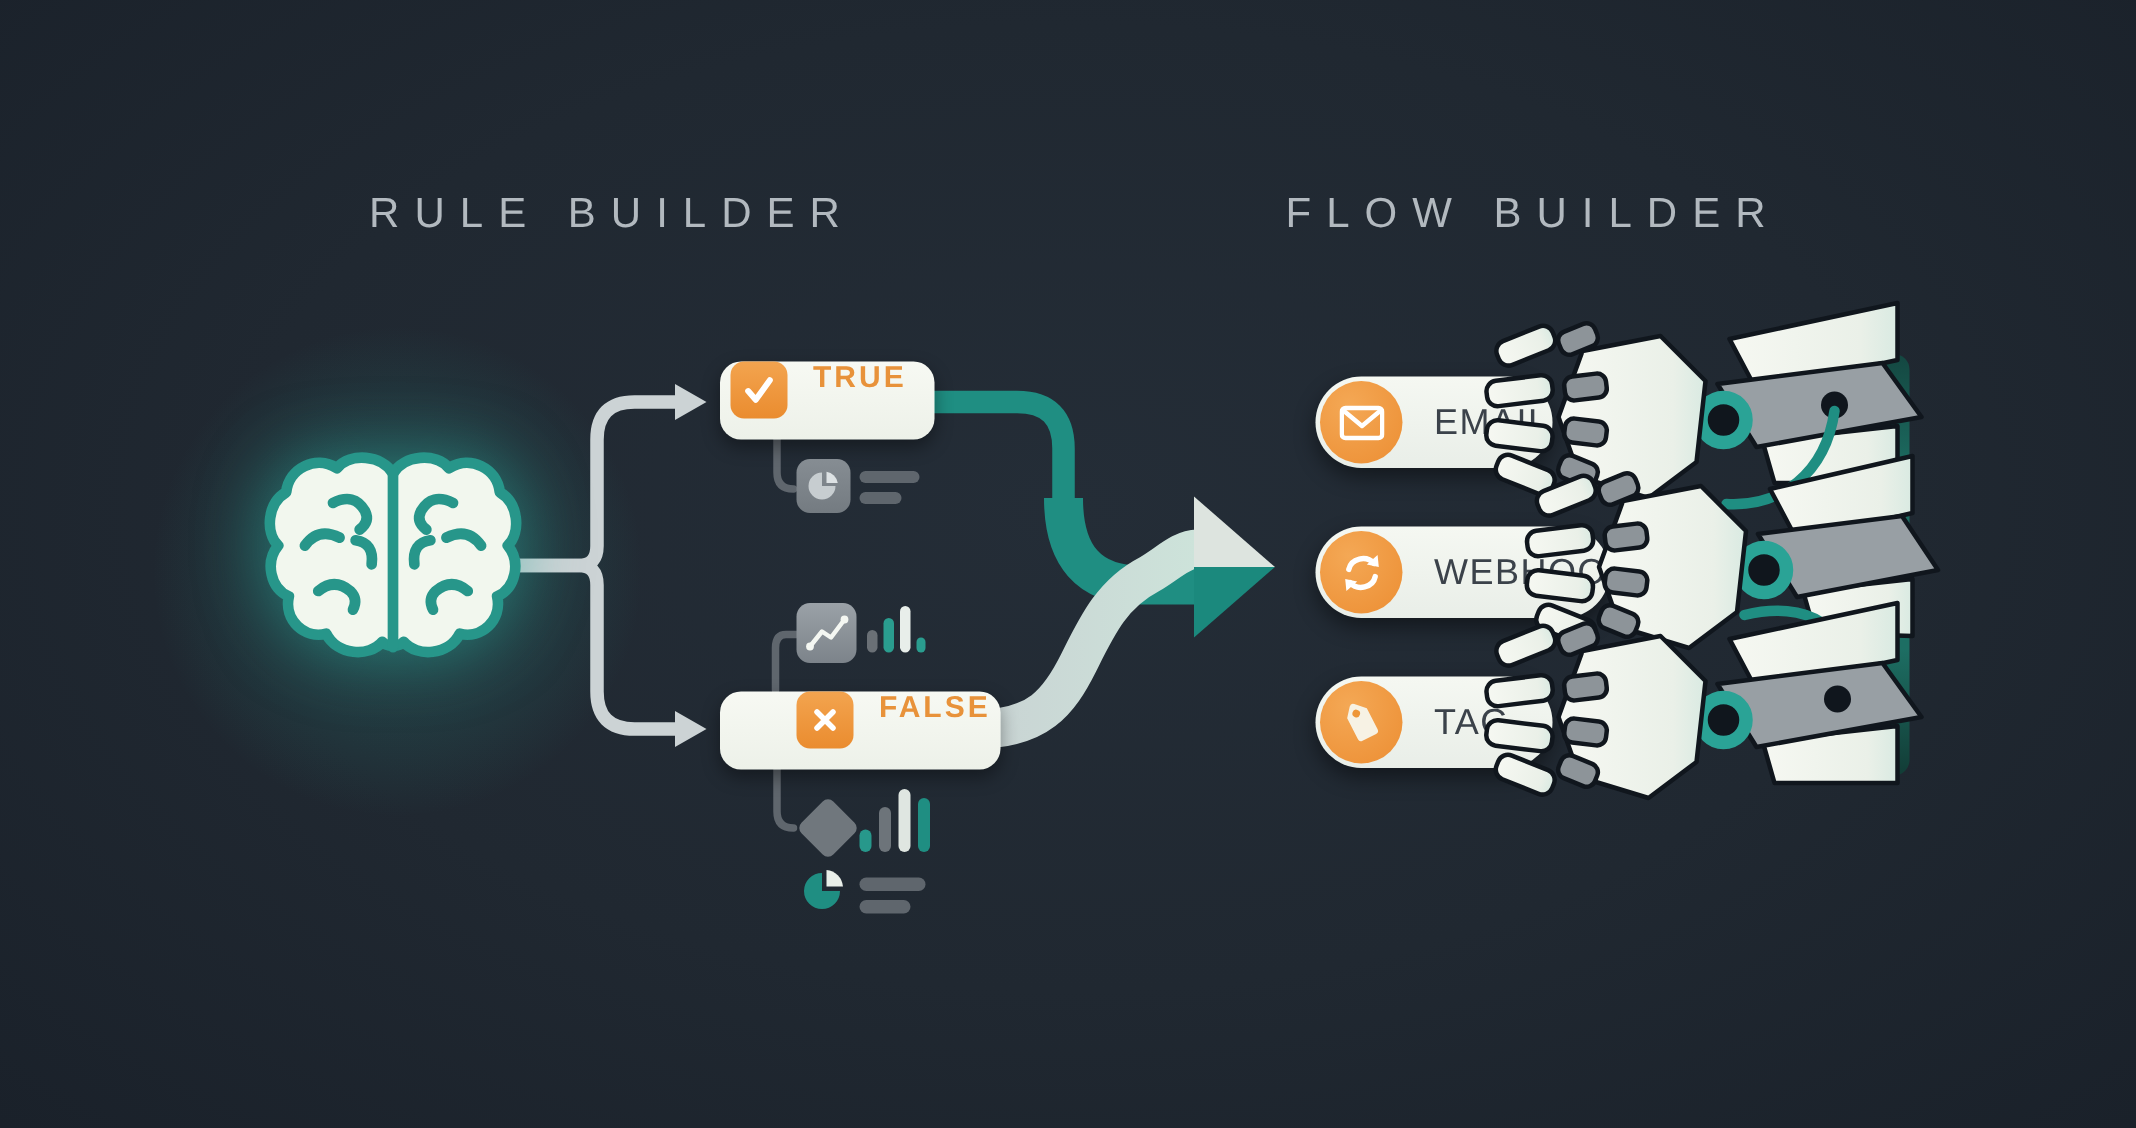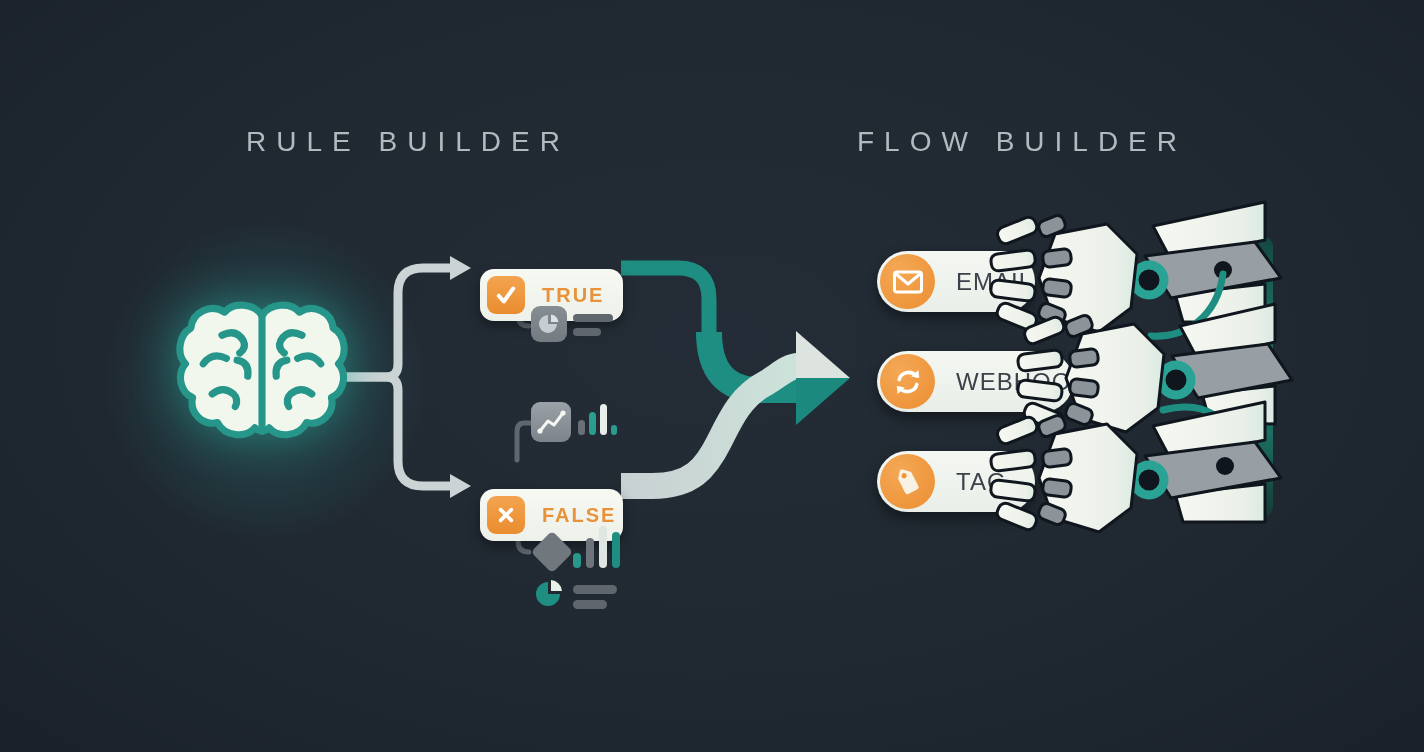--- a/index.html
+++ b/index.html
@@ -16,24 +16,24 @@
   .title-left{left:158px;}
   .title-right{left:772px;}
   .glow{
     position:absolute;left:100px;top:216px;width:330px;height:330px;border-radius:50%;
     background:radial-gradient(circle, rgba(44,168,154,0.30) 0%, rgba(44,168,154,0.12) 45%, rgba(44,168,154,0) 70%);
   }
   .brain-svg{position:absolute;left:173px;top:289px;filter:drop-shadow(0 0 22px rgba(44,168,154,0.55));}
   .node{
     position:absolute;width:143px;height:52px;border-radius:14px;
     background:linear-gradient(180deg,#f7f9f3,#edf1e9);
-    display:flex;align-items:center;box-shadow:0 5px 12px rgba(0,0,0,0.38);margin-top:28px;
+    display:flex;align-items:flex-start;box-shadow:0 5px 12px rgba(0,0,0,0.38);
   }
   .node-true{left:480px;top:241px;}
-  .node-false{left:480px;top:461px;}
+  .node-false{left:480px;top:461px;padding-left:44px;}
   .badge{
     width:38px;height:38px;margin-left:7px;border-radius:9px;flex:0 0 auto;
     background:linear-gradient(180deg,#f3a44f,#ea8c2f);
     display:flex;align-items:center;justify-content:center;
   }
   .node-label{margin-left:17px;font-size:20px;letter-spacing:2px;color:#e8923a;font-weight:bold;}
   .pill{
     position:absolute;height:61px;border-radius:31px;
     background:linear-gradient(180deg,#f5f8f2,#e9eee8);
     display:flex;align-items:center;box-shadow:0 6px 14px rgba(0,0,0,0.45);

